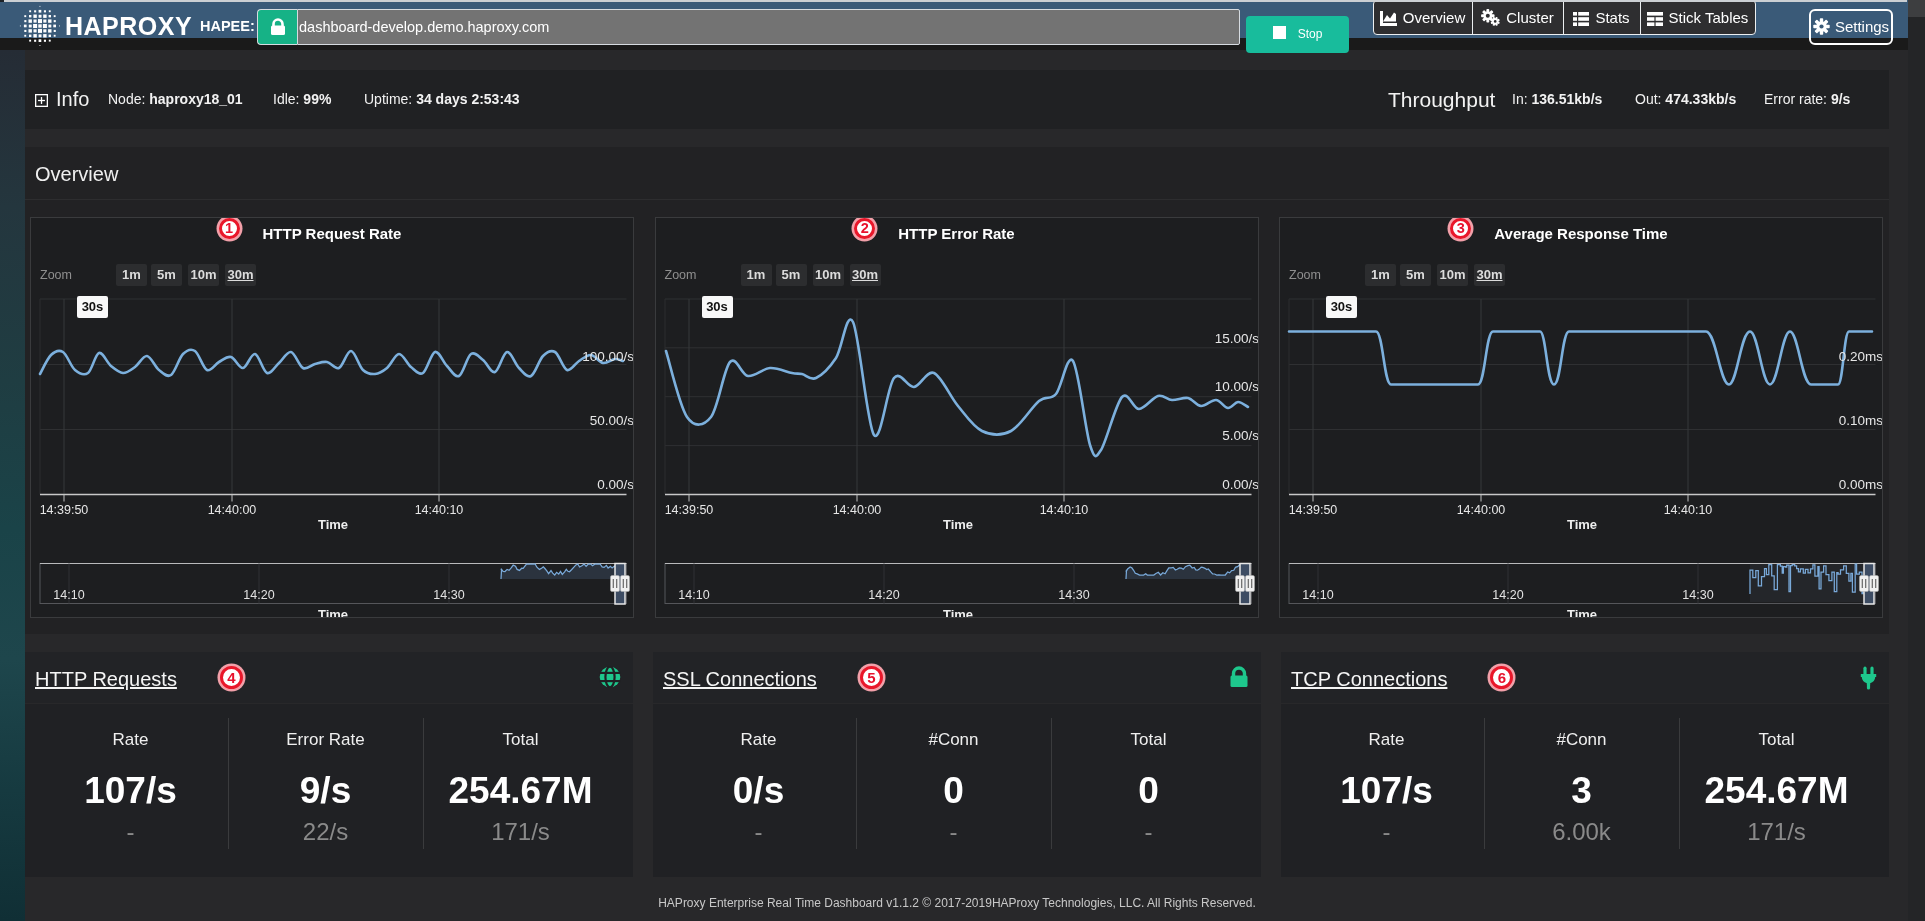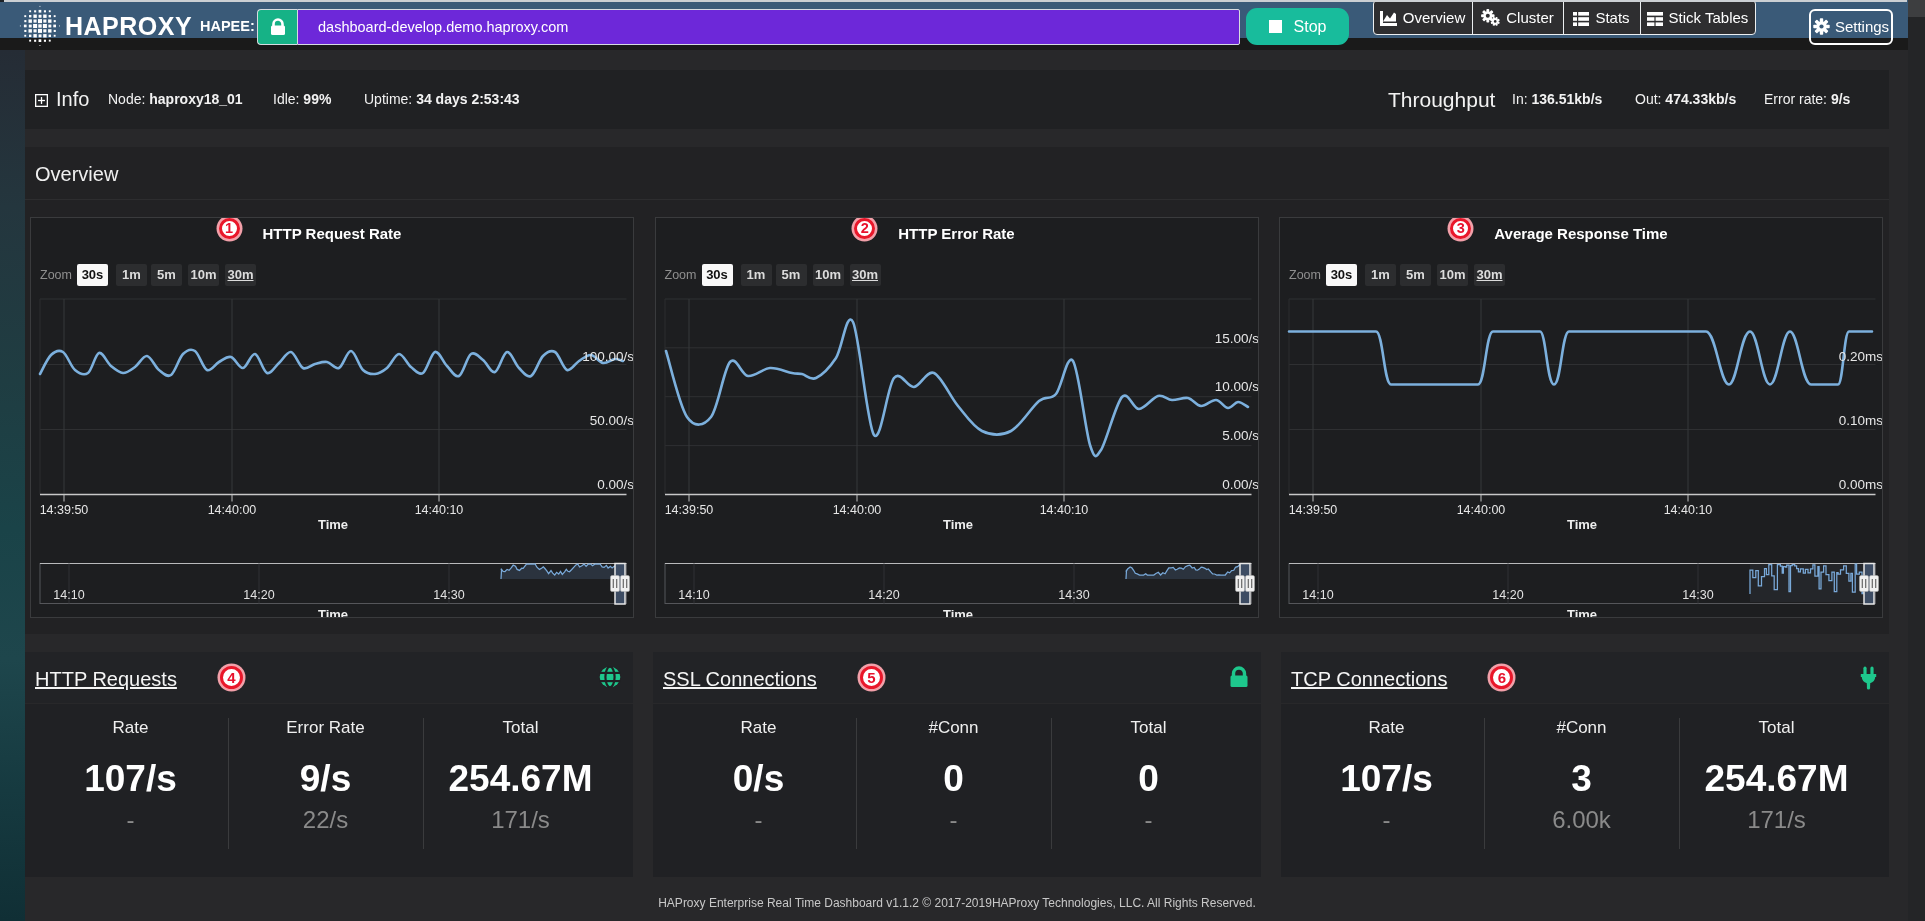--- a/index.html
+++ b/index.html
@@ -7,22 +7,22 @@
 
 #bgstrip { position:absolute; left:0; top:50px; width:25px; height:871px;
   background:linear-gradient(180deg,#252c35 0%,#24363e 18%,#1f3d42 38%,#1a4348 55%,#1e464c 70%,#163a40 85%,#102f35 100%); }
 #topline { position:absolute; left:4px; top:0; width:1903px; height:2px; background:#cbcfd3; z-index:30; }
 
 #navbar { position:absolute; left:0; top:0; width:1910px; height:38px; background:#3a5a78; z-index:10; }
 #logo { position:absolute; left:19px; top:5px; width:42px; height:42px; }
 #logotext { position:absolute; left:65px; top:12px; color:#fff; font-size:25px; font-weight:bold; letter-spacing:0.5px; }
 #hapee { position:absolute; left:200px; top:18px; color:#fff; font-size:14.5px; font-weight:bold; }
 #lockaddon { position:absolute; left:257px; top:9px; width:40px; height:36px; background:#16b286; border:1px solid #d6dbe0; border-right:none; border-radius:4px 0 0 4px; }
-#urlinput { position:absolute; left:297px; top:9px; width:943px; height:36px; background:#6d28d9; border:1px solid #d6dbe0; color:#fff; font-size:14.5px; line-height:34px; padding-left:20px; border-radius:0 2px 2px 0; }
-#stopbtn { position:absolute; left:1246px; top:8px; width:103px; height:37px; background:#18bc9c; border-radius:11px; color:#fff; font-size:16px; text-align:center; line-height:37px; }
+#urlinput { position:absolute; left:297px; top:9px; width:943px; height:36px; background:#737373; border:1px solid #d6dbe0; color:#fff; font-size:14.5px; line-height:34px; padding-left:1px; border-radius:0 2px 2px 0; }
+#stopbtn { position:absolute; left:1246px; top:16px; width:103px; height:37px; background:#18bc9c; border-radius:4px; color:#fff; font-size:12px; text-align:center; line-height:37px; }
 #stopbtn .sq { display:inline-block; width:13px; height:13px; background:#fff; margin-right:12px; vertical-align:-1px; }
 .navbtn { position:absolute; top:0; height:35px; background:#2e2e30; border:1px solid #eceff1; color:#fff; font-size:15px; line-height:33px; text-align:center; white-space:nowrap; }
 .navbtn svg { vertical-align:-3px; margin-right:6px; }
 #settings { position:absolute; left:1809px; top:9px; width:84px; height:36px; border:2px solid #fff; border-radius:6px; color:#fff; font-size:15px; text-align:center; line-height:32px; }
 #settings svg { vertical-align:-3px; margin-right:5px; }
 
 #sbar { position:absolute; left:1908px; top:0; width:17px; height:921px; background:#242527; z-index:20; }
 #sbar .btn1 { position:absolute; top:0; left:0; width:17px; height:17px; background:#3d3e40; }
 
 #page { position:absolute; left:25px; top:50px; width:1883px; height:871px; background:#28282a; }
@@ -34,30 +34,30 @@
 #ovpanel { position:absolute; left:0; top:97px; width:1864px; height:487px; background:#222224; }
 #ovheading { position:absolute; left:0; top:0; width:100%; height:53px; border-bottom:1px solid #2d2d2f; }
 #ovheading span { position:absolute; left:10px; top:16px; font-size:20px; color:#f0f0f0; }
 .chartpanel { position:absolute; top:69.5px; width:604px; height:401px; background:#1d1e20; border:1px solid #3a3b3d; overflow:hidden; }
 .ctitle { position:absolute; left:0; top:7px; width:100%; text-align:center; font-size:15px; font-weight:bold; color:#ffffff; z-index:3; }
 .ctitle .tw { position:relative; display:inline-block; }
 .cbadge { position:absolute; left:-44px; top:-7px; width:21px; height:21px; background:#fff; border:3px solid #e9172a; border-radius:50%; box-shadow:0 0 0 2.5px #f2a0a9; color:#e8112d; font-size:14.5px; font-weight:bold; line-height:15.5px; text-align:center; }
 .zoomrow { position:absolute; left:0; top:46px; height:22px; z-index:3; font-size:13px; width:100%; }
 .zoomrow .zl { color:#8f8f8f; position:absolute; left:9px; top:0; line-height:22px; font-size:12.5px; }
 .zbtn { position:absolute; top:0; height:22px; line-height:22px; width:31px; background:#2c2d2f; color:#dcdcdc; font-weight:bold; text-align:center; border-radius:2px; }.zb1{left:46px;} .zb2{left:85px;} .zb3{left:120px;} .zb4{left:157px;} .zb5{left:194px;text-decoration:underline;}
-.zbtn.active { background:#f8f8f8; color:#111; }
+.zbtn.active { background:#f8f8f8; color:#111;margin-top:32px; }
 
 .statpanel { position:absolute; top:601.5px; width:608px; height:225.5px; }
 .sphead { position:absolute; left:0; top:0; width:100%; height:51.5px; background:#222326; }
 .sphead .t { position:absolute; left:10px; top:16px; font-size:20px; color:#f5f5f5;text-decoration:underline; }
 .sphead .t .sbadge { position:absolute; right:-66px; top:-2px; width:23px; height:23px; background:#fff; border:3px solid #e9172a; border-radius:50%; box-shadow:0 0 0 2.5px #f2a0a9; color:#e8112d; font-size:15px; font-weight:bold; line-height:17px; text-align:center; }
 .sphead .ic { position:absolute; right:12px; top:14px; }
 .spbody { position:absolute; left:0; top:52.5px; width:100%; height:173px; background:#202124; }
 .spcol { position:absolute; top:0; width:195px; height:100%; text-align:center; }
-.spcol .lbl { margin-top:14px; font-size:17px; color:#efefef; }
+.spcol .lbl { margin-top:26px; font-size:17px; color:#efefef; }
 .spcol .val { margin-top:20px; font-size:37px; font-weight:bold; color:#fff; }
 .spcol .sub { margin-top:6px; font-size:24px; color:#8a8a8a; }
 .vsep { position:absolute; top:14px; width:1px; height:131px; background:#3a3b3d; }
 #footer { position:absolute; left:0; top:846px; width:1864px; text-align:center; font-size:12px; color:#c8c8c8; }
 </style>
 </head>
 <body>
 <div id="bgstrip"></div>
 <div id="page">
   <div id="info">

